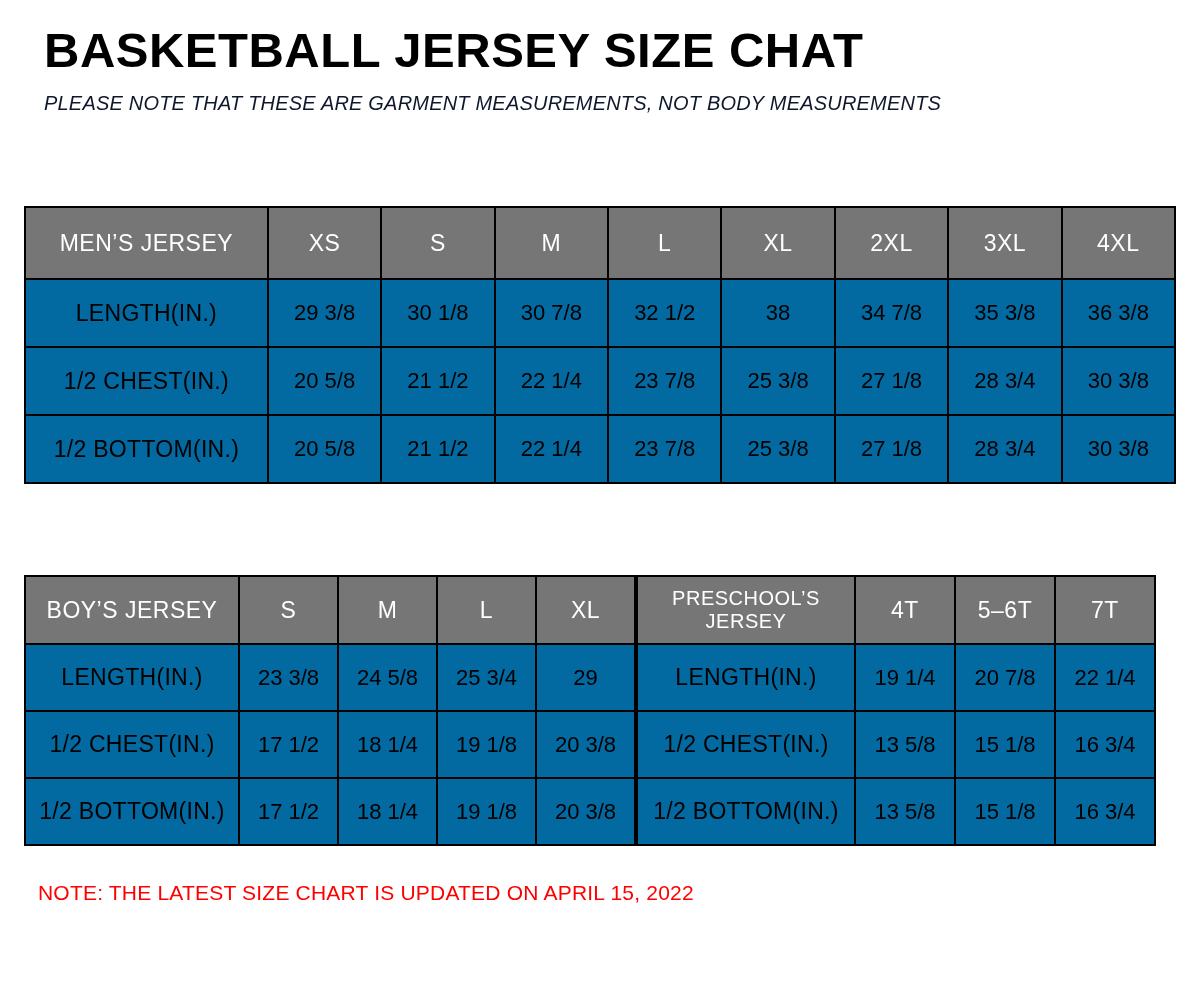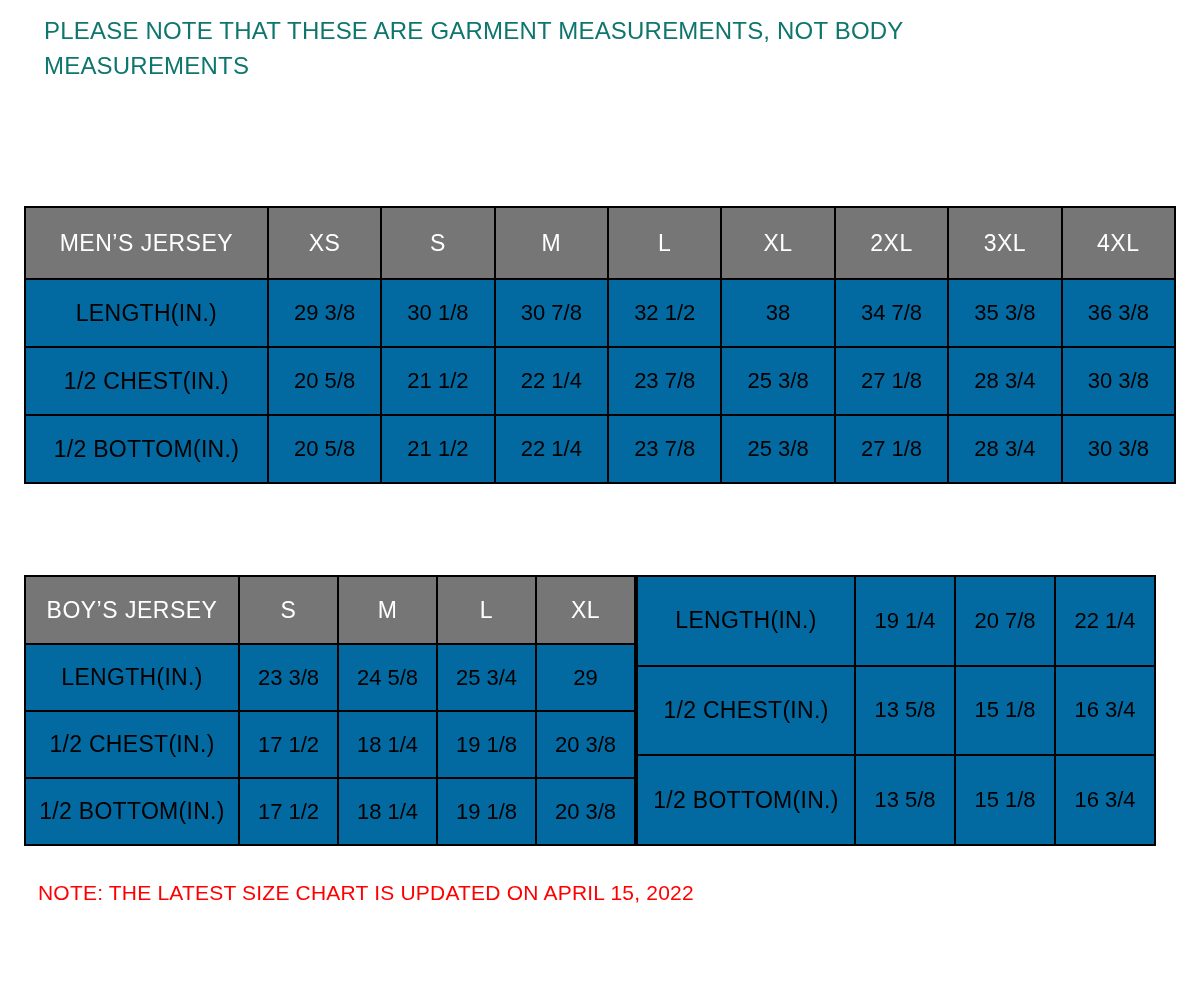--- a/index.html
+++ b/index.html
@@ -28,26 +28,27 @@
     font-size: 49px;
     font-weight: bold;
     letter-spacing: 0.5px;
     line-height: 1.0;
     margin: 0;
     padding: 26px 0 0 20px;
     color: #000;
     white-space: nowrap;
   }
   .note-top {
-    color: #0f766e;
-    font-size: 24px;
+    color: #0f172a;
+    font-size: 20px;
     line-height: 1.45;
     padding: 14px 0 0 20px;
     max-width: 900px;
     letter-spacing: 0.2px;
+    font-style: italic;
   }
 
   
   table {
     border-collapse: collapse;
     table-layout: fixed;
   }
   table td, table th {
     border: 2px solid #000000;
     text-align: center;
@@ -120,20 +121,21 @@
     line-height: 1.75;
     letter-spacing: 0.2px;
     padding-left: 14px;
   }
 </style>
 </head>
 <body>
 
 <div class="page">
 
+  <h1 class="title">BASKETBALL JERSEY SIZE CHAT</h1>
   <div class="note-top">PLEASE NOTE THAT THESE ARE GARMENT MEASUREMENTS, NOT BODY MEASUREMENTS</div>
 
   <div class="men-wrap">
     <table class="men-table">
       <colgroup>
         <col class="c0">
           <col class="cx">
           <col class="cx">
           <col class="cx">
           <col class="cx">
@@ -234,20 +236,26 @@
     </table>
 
     <table class="pre-table">
       <colgroup>
         <col class="c0">
           <col class="cx">
           <col class="cx">
           <col class="cx">
       </colgroup>
       <tbody>
+        <tr class="hdr-row">
+          <td class="rowlabel-head">PRESCHOOL’S  JERSEY</td>
+          <td>4T</td>
+          <td>5–6T</td>
+          <td>7T</td>
+        </tr>
         <tr class="body-row">
           <td class="rowlabel">LENGTH(IN.)</td>
           <td>19  1/4</td>
           <td>20  7/8</td>
           <td>22  1/4</td>
         </tr>
         <tr class="body-row">
           <td class="rowlabel">1/2  CHEST(IN.)</td>
           <td>13  5/8</td>
           <td>15  1/8</td>

